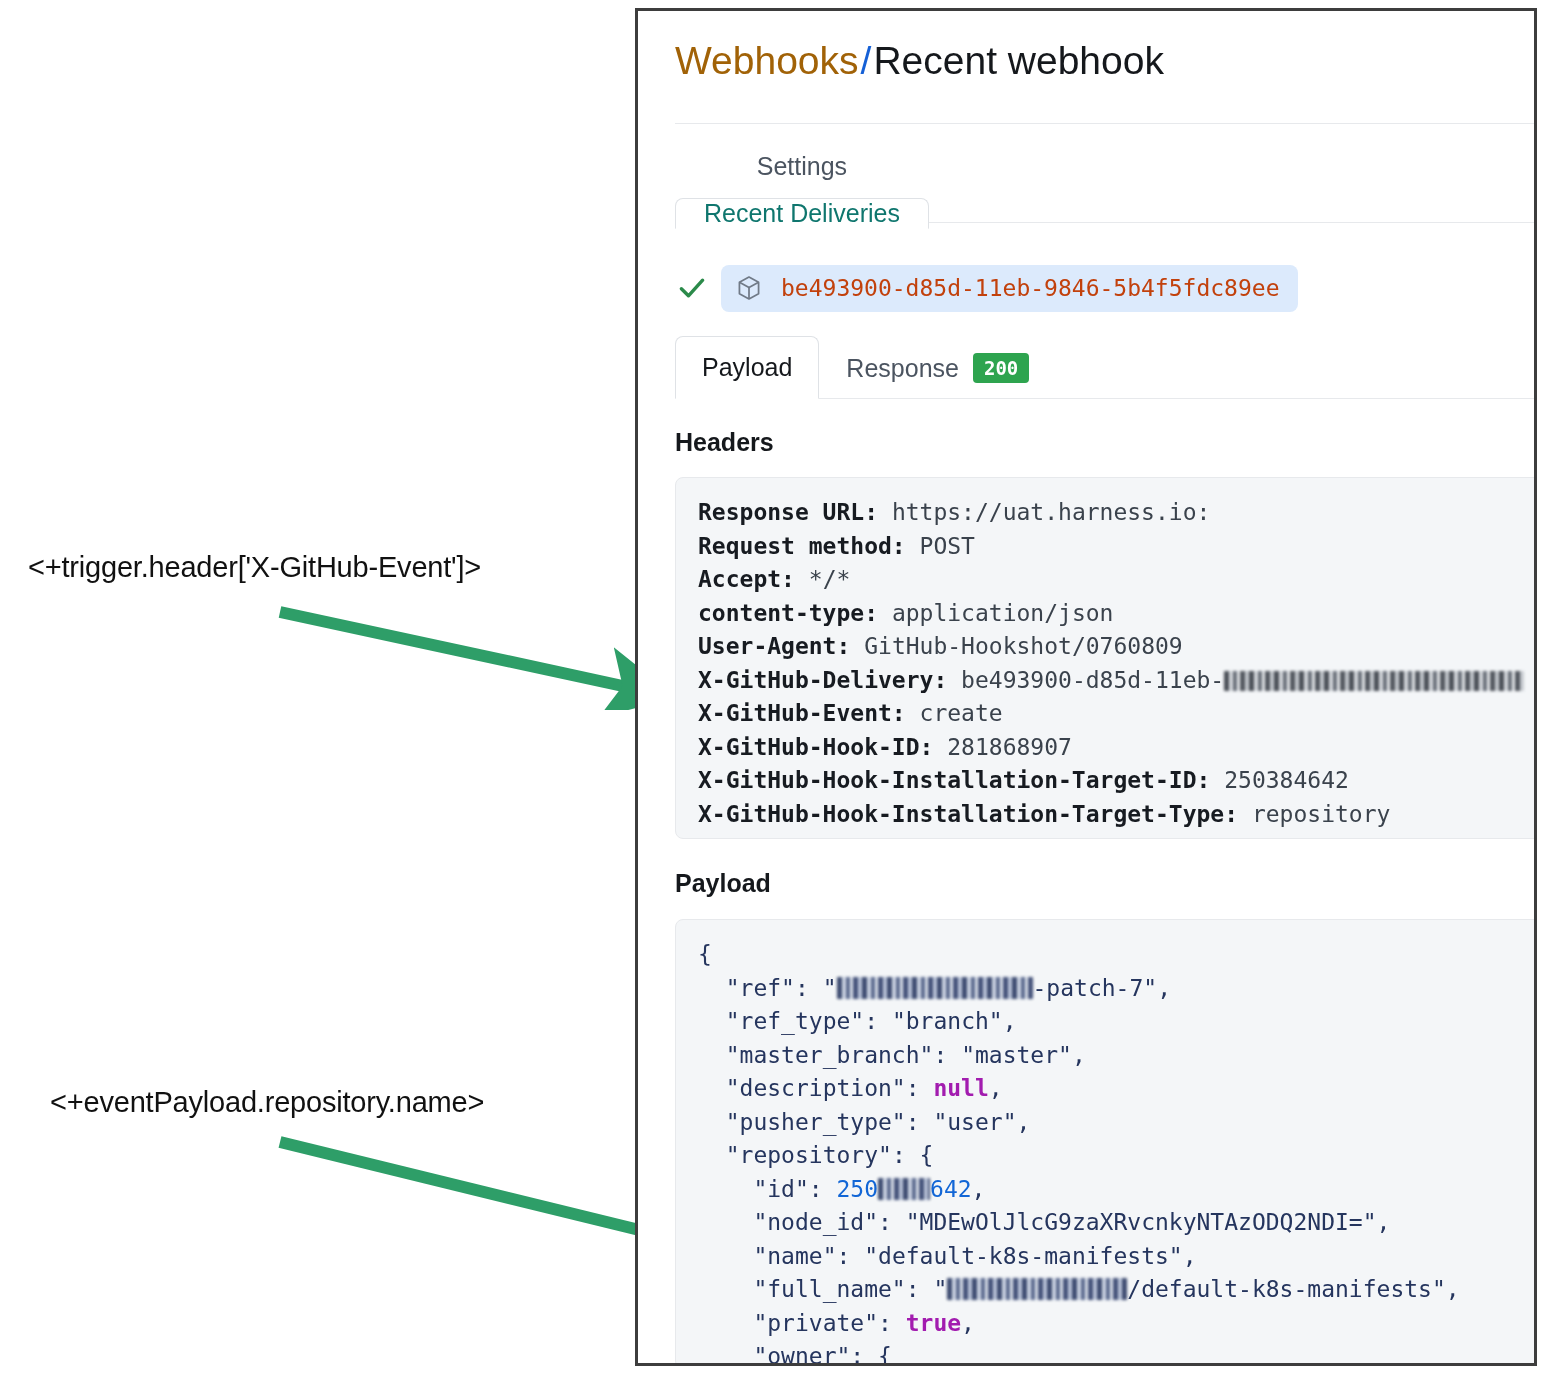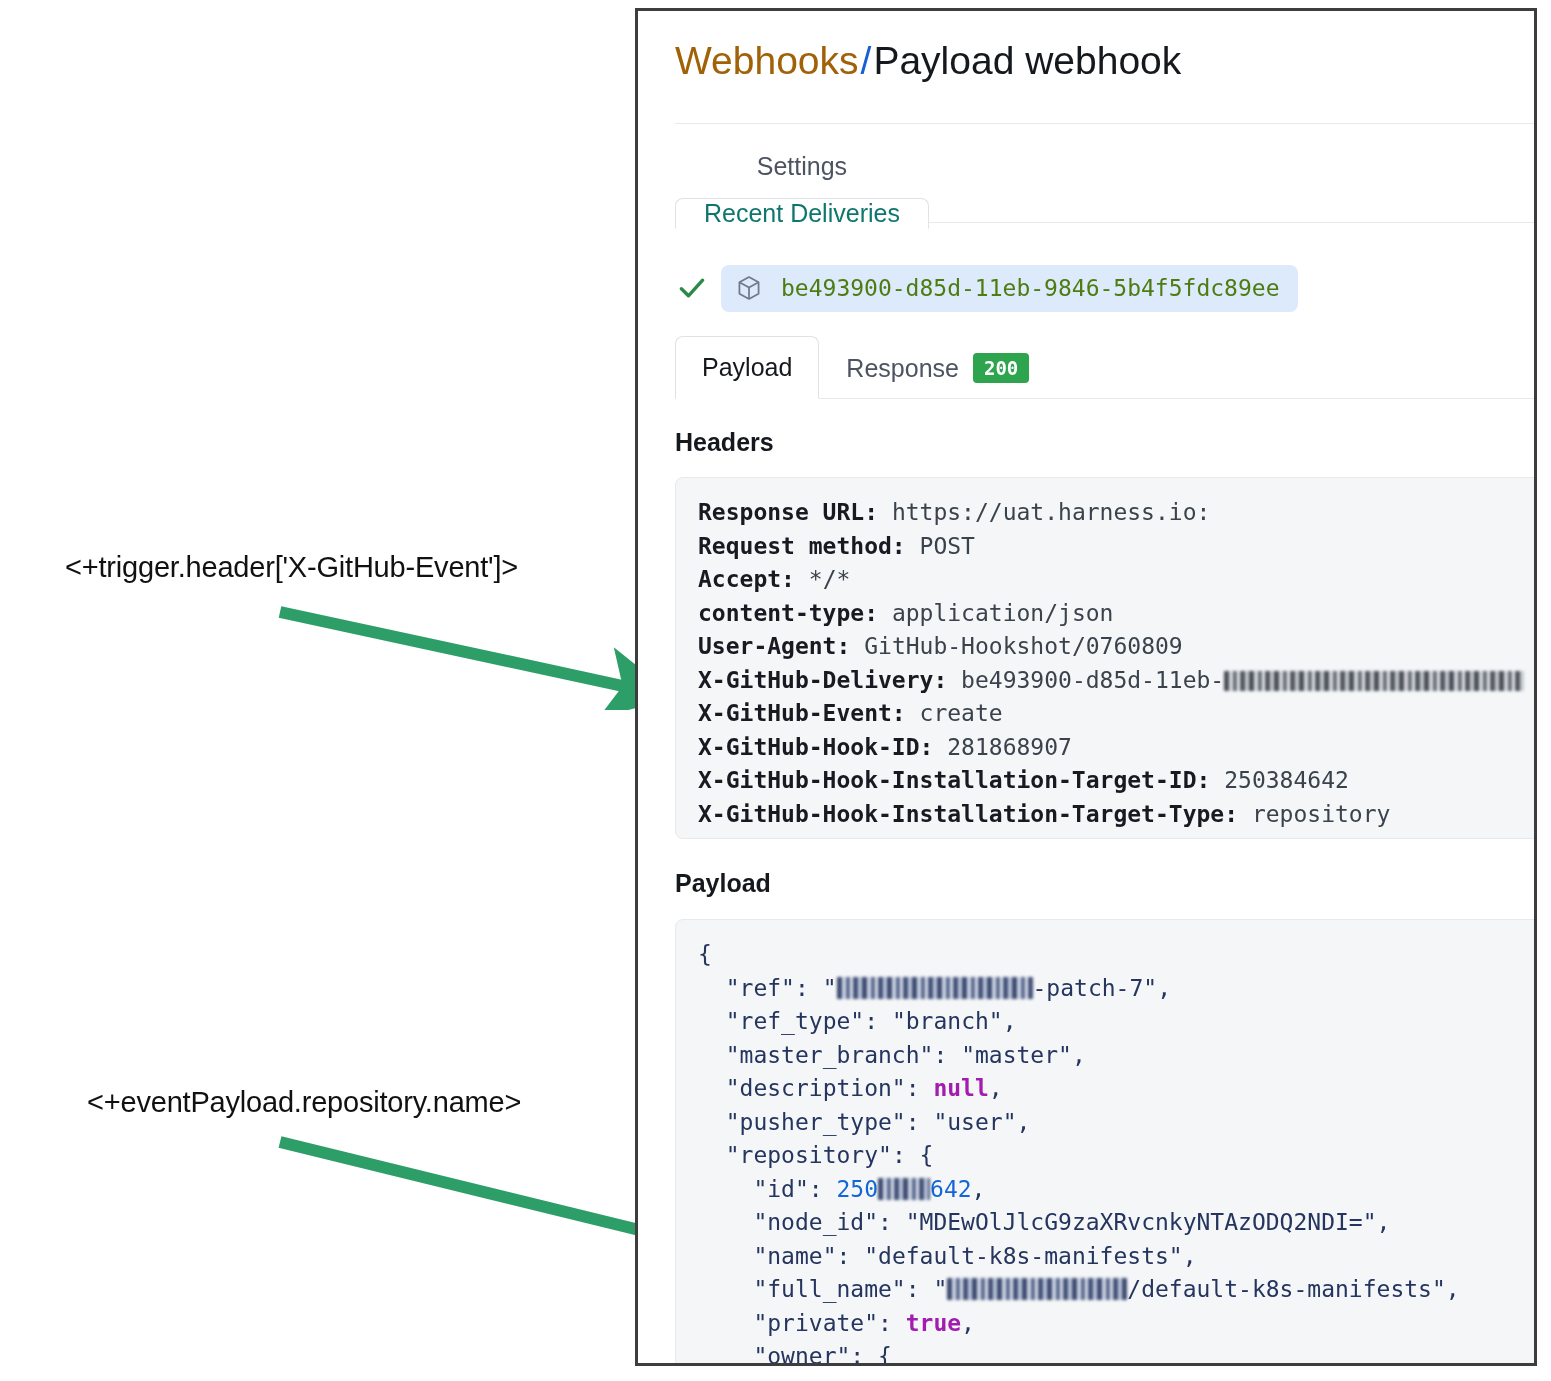--- a/index.html
+++ b/index.html
@@ -17,21 +17,20 @@
   }
 
   
   .annotation-label {
     position: absolute;
     font-family: "Liberation Sans", sans-serif;
     font-size: 29px;
     color: #111111;
     white-space: nowrap;
     letter-spacing: -0.2px;
-    margin-left: 37px;
   }
   #anno-trigger-header { left: 28px; top: 551px; }
   #anno-event-payload  { left: 50px; top: 1086px; }
 
   .arrow-svg {
     position: absolute;
     pointer-events: none;
   }
   #arrow-1 { left: 260px; top: 600px; }
   #arrow-2 { left: 260px; top: 1130px; }
@@ -157,21 +156,21 @@
   .delivery-pill .box-icon {
     width: 28px;
     height: 28px;
     margin-right: 18px;
     flex: none;
     display: block;
   }
   .delivery-id-text {
     font-family: "DejaVu Sans Mono", monospace;
     font-size: 23px;
-    color: #4d7c0f;
+    color: #c2410c;
     letter-spacing: 0px;
     white-space: nowrap;
   }
 
   
   .tabs-inner {
     position: absolute;
     left: 37px;
     top: 325px;
     height: 63px;
@@ -310,21 +309,21 @@
       <path d="M0,0 L6,3 L0,6 L1.4,3 Z" fill="#2e9e68"></path>
     </marker>
   </defs>
   <line x1="20" y1="12" x2="412" y2="108" stroke="#2e9e68" stroke-width="12" marker-end="url(#ah2)"></line>
 </svg>
 
 <div id="app-panel">
   <div class="panel-inner">
 
     <div class="breadcrumb">
-      <span class="crumb-link">Webhooks</span><span class="crumb-sep">/</span><span class="crumb-current">Payload webhook</span>
+      <span class="crumb-link">Webhooks</span><span class="crumb-sep">/</span><span class="crumb-current">Recent webhook</span>
     </div>
     <div class="hr-under-breadcrumb"></div>
 
     <div class="tabs-outer-rule"></div>
     <div class="tabs-outer">
       <div class="tab-outer">
         <span>Settings</span>
       </div>
       <div class="tab-outer active">
         <span>Recent Deliveries</span>

